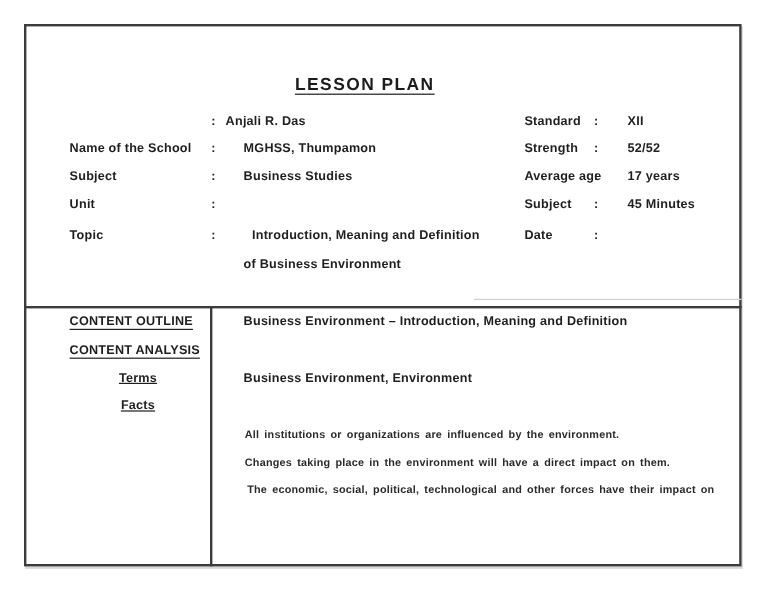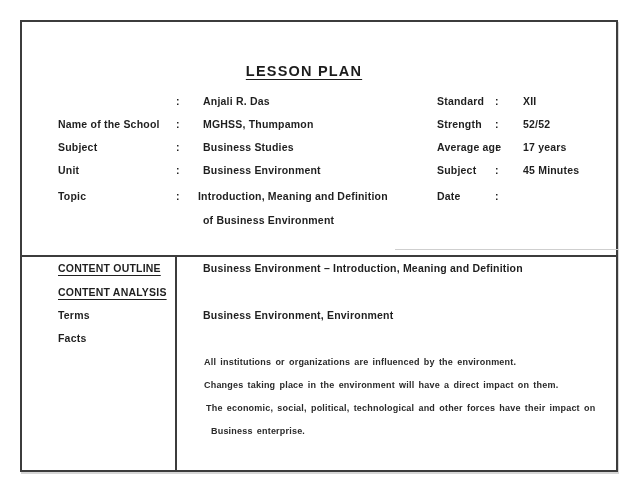--- a/index.html
+++ b/index.html
@@ -60,58 +60,58 @@
     letter-spacing: 0.2px;
     color: #1f1f1f;
     white-space: nowrap;
   }
   .u {
     text-decoration: underline;
     text-underline-offset: 3px;
   }
   .ra {
     width: 114px;
-    text-align: left;
+    text-align: center;
+    text-decoration: underline;
   }
   .small {
     font-size: 9px;
     word-spacing: 1.5px;
     color: #2a2a2a;
   }
 </style>
 </head>
 <body>
 
 <div class="page">
 
   <div class="frame"></div>
   <div class="artifact"></div>
 
   <div class="title-wrap">
     <span class="title-text">LESSON PLAN</span>
   </div>
 
   <span class="t" style="left:176px;top:94px">:</span>
-  <span class="t" style="left:203px;top:94px">Anjali R. Das</span>
+  <span class="t" style="left:188px;top:94px">Anjali R. Das</span>
 
   <span class="t" style="left:58px;top:117px">Name of the School</span>
   <span class="t" style="left:176px;top:117px">:</span>
   <span class="t" style="left:203px;top:117px">MGHSS, Thumpamon</span>
 
   <span class="t" style="left:58px;top:140px">Subject</span>
   <span class="t" style="left:176px;top:140px">:</span>
   <span class="t" style="left:203px;top:140px">Business Studies</span>
 
   <span class="t" style="left:58px;top:163px">Unit</span>
   <span class="t" style="left:176px;top:163px">:</span>
-  <span class="t" style="left:203px;top:163px">Business Environment</span>
 
   <span class="t" style="left:58px;top:189px">Topic</span>
   <span class="t" style="left:176px;top:189px">:</span>
-  <span class="t" style="left:198px;top:189px">Introduction, Meaning and Definition</span>
+  <span class="t" style="left:210px;top:189px">Introduction, Meaning and Definition</span>
   <span class="t" style="left:203px;top:213px">of Business Environment</span>
 
   <span class="t" style="left:437px;top:94px">Standard</span>
   <span class="t" style="left:495px;top:94px">:</span>
   <span class="t" style="left:523px;top:94px">XII</span>
 
   <span class="t" style="left:437px;top:117px">Strength</span>
   <span class="t" style="left:495px;top:117px">:</span>
   <span class="t" style="left:523px;top:117px">52/52</span>
 
@@ -134,15 +134,14 @@
   <span class="t u" style="left:58px;top:261px">CONTENT OUTLINE</span>
   <span class="t ra" style="left:58px;top:308px">Terms</span>
   <span class="t ra" style="left:58px;top:331px">Facts</span>
 
   <span class="t" style="left:203px;top:261px">Business Environment – Introduction, Meaning and Definition</span>
   <span class="t" style="left:203px;top:308px">Business Environment, Environment</span>
 
   <span class="t small" style="left:204px;top:355px">All institutions or organizations are influenced by the environment.</span>
   <span class="t small" style="left:204px;top:378px">Changes taking place in the environment will have a direct impact on them.</span>
   <span class="t small" style="left:206px;top:401px">The economic, social, political, technological and other forces have their impact on</span>
-  <span class="t small" style="left:211px;top:424px">Business enterprise.</span>
 
 </div>
 
 </body></html>

